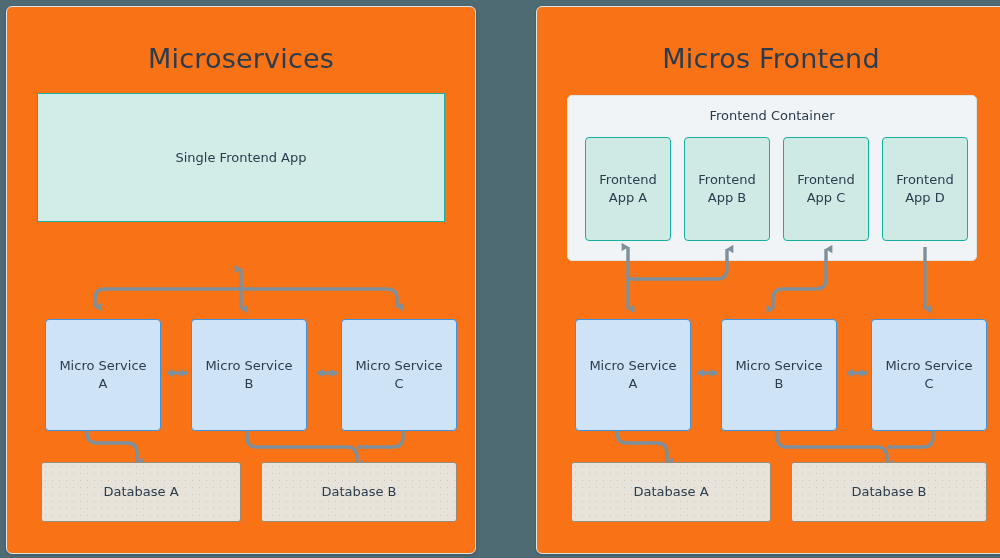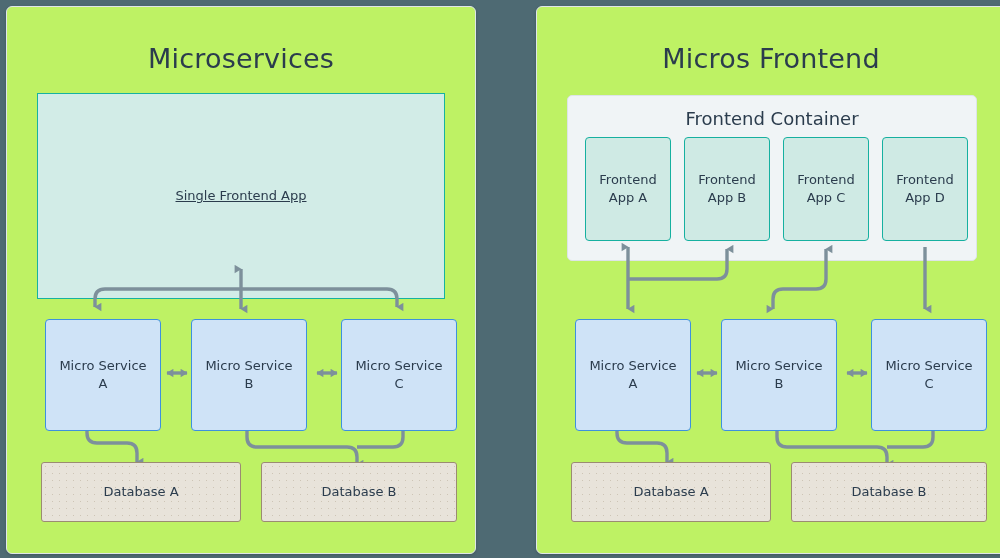--- a/index.html
+++ b/index.html
@@ -6,21 +6,21 @@
   body{
     width:1000px;height:558px;
     background:#4e6a73;
     font-family:"DejaVu Sans","Liberation Sans",sans-serif;
     overflow:hidden;
   }
   .canvas{position:relative;width:1000px;height:558px;}
 
   .panel{
     position:absolute;
-    background:#bef264;
+    background:#f97316;
     border:1px solid #dfe6e9;
     border-radius:6px;
     box-shadow:0 1px 3px rgba(0,0,0,.18);
   }
   #panel-left{left:6px;top:6px;width:468px;height:546px;}
   #panel-right{left:536px;top:6px;width:468px;height:546px;}
 
   .panel-title{
     position:absolute;left:0;right:0;top:36px;
     text-align:center;
@@ -53,21 +53,21 @@
     font-size:13px;
     justify-content:center;
   }
   .fe-container{
     background:#f0f4f6;
     border:1px solid #dde4e8;
     border-radius:5px;
   }
   .fe-container-label{
     position:absolute;left:0;right:0;top:12px;
-    text-align:center;font-size:18px;color:#2b3c4d;
+    text-align:center;font-size:13px;color:#2b3c4d;
   }
   .micro{
     background:#cfe3f7;
     border:1.5px solid #3e91dd;
     border-radius:4px;
     color:#2b3c4d;
     font-size:13px;
   }
   .db{
     background:#e8e3da;
@@ -84,21 +84,21 @@
 </style>
 </head>
 <body>
 
 <div class="canvas">
 
   <div class="panel" id="panel-left">
 
     <div class="panel-title">Microservices</div>
 
-    <div class="node frontend-big" style="left:30px;top:86px;width:408px;height:206px;text-decoration:underline;">
+    <div class="node frontend-big" style="left:30px;top:86px;width:408px;height:129px;">
       <span>Single Frontend App</span>
     </div>
 
     <svg class="arrows">
       <defs>
         <marker id="ahDownL" markerWidth="9" markerHeight="9" refX="4.5" refY="7.6" orient="auto" markerUnits="userSpaceOnUse">
           <path d="M0.3,1.2 L4.5,8.2 L8.7,1.2 Z" fill="#7d909b"></path>
         </marker>
         <marker id="ahUpL" markerWidth="9" markerHeight="9" refX="4.5" refY="1.4" orient="auto" markerUnits="userSpaceOnUse">
           <path d="M0.3,7.8 L4.5,0.8 L8.7,7.8 Z" fill="#7d909b"></path>

